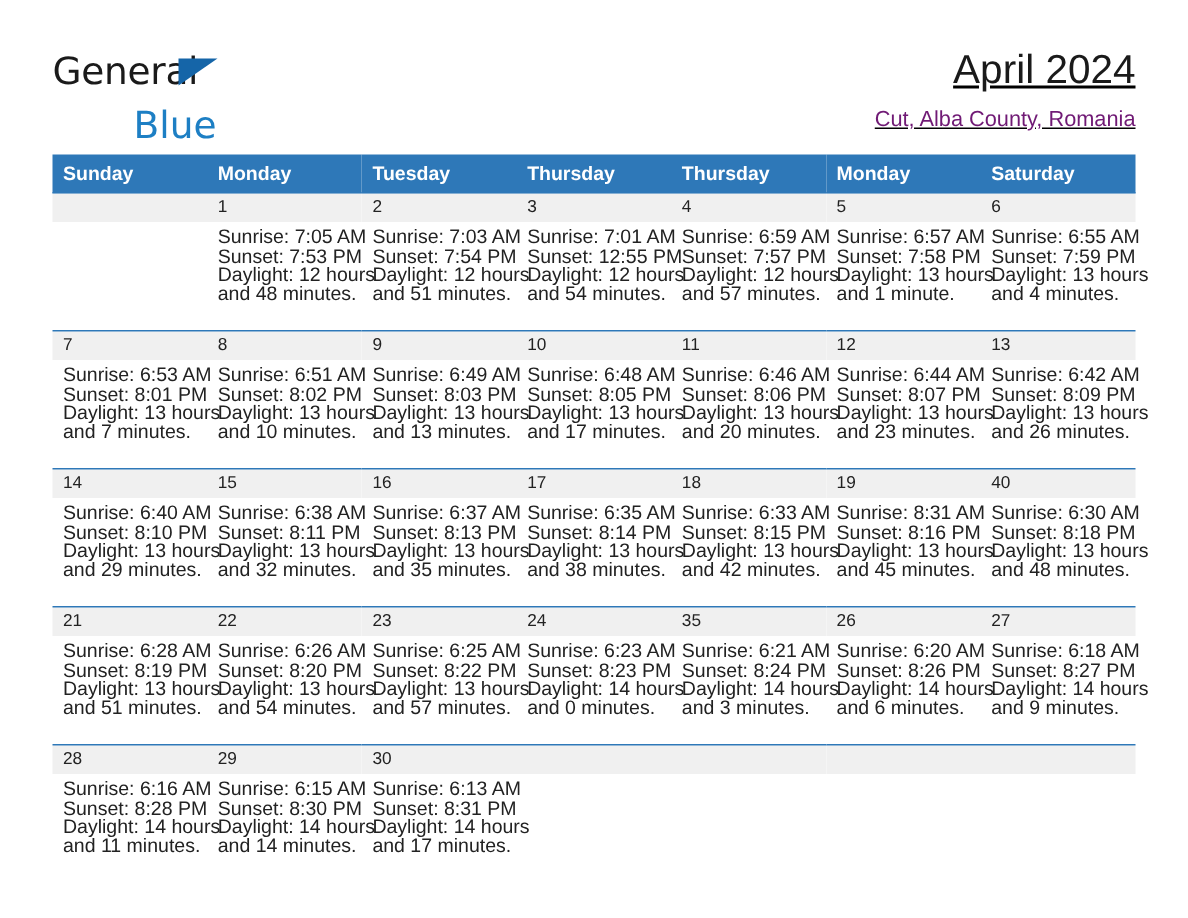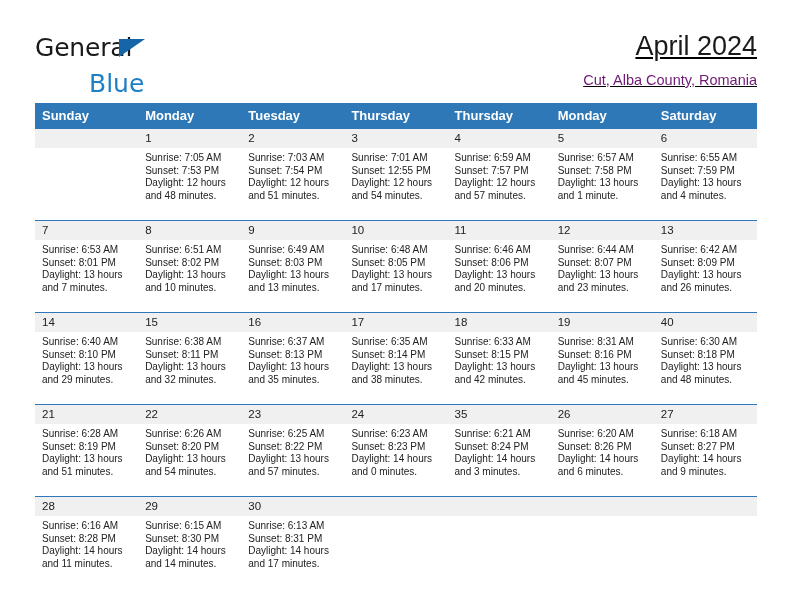--- a/index.html
+++ b/index.html
@@ -127,21 +127,21 @@
     color: #222222;
     padding: 3px 0 3px 7px;
     height: 13px;
     line-height: 13px;
   }
   .daynum.empty {
     color: transparent;
   }
   .details {
     padding: 4px 4px 0 7px;
-    font-size: 10px;
+    font-size: 13px;
     line-height: 12.6px;
     color: #222222;
   }
   .details div {
     white-space: nowrap;
   }
   .details.empty {
     visibility: hidden;
   }
 </style>

